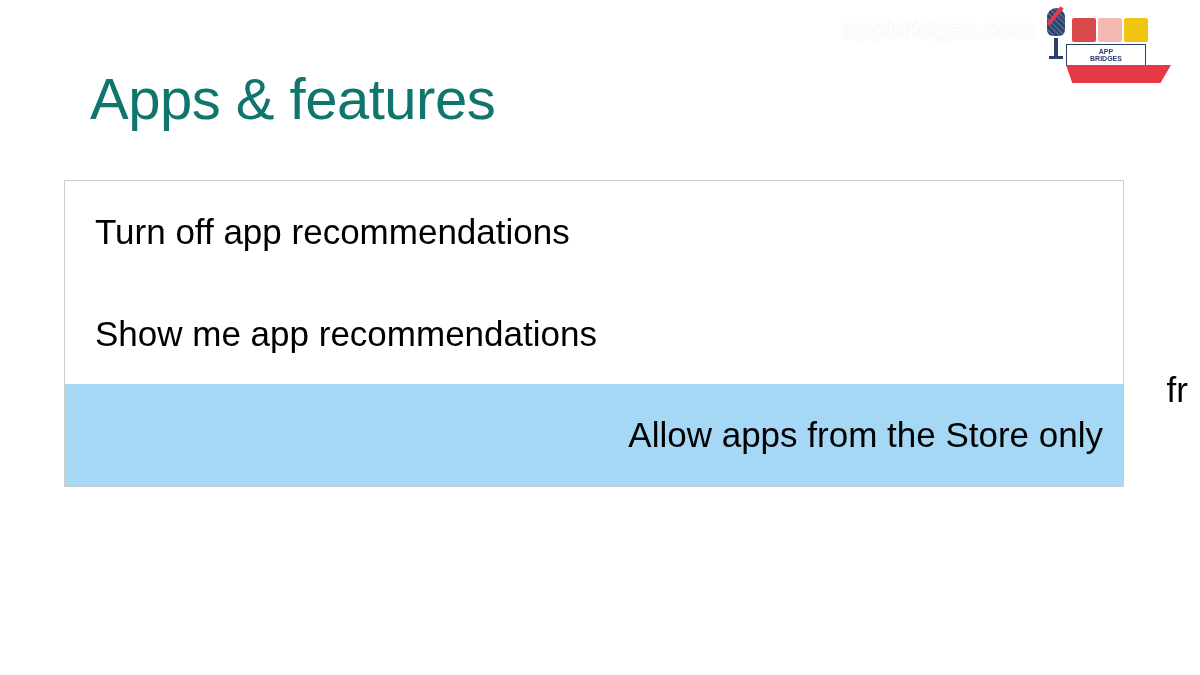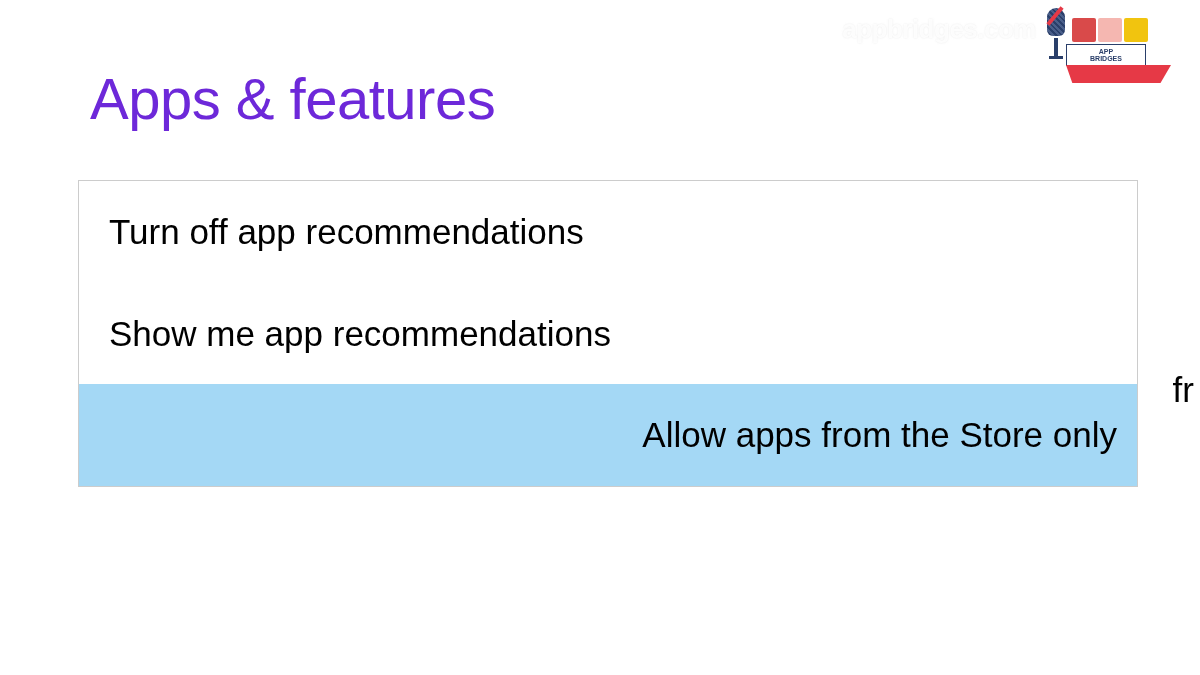--- a/index.html
+++ b/index.html
@@ -11,47 +11,47 @@
       width: 1200px;
       height: 675px;
       background: #ffffff;
       font-family: "Segoe UI", -apple-system, sans-serif;
       position: relative;
       overflow: hidden;
     }
     .page-title {
       font-size: 58px;
       font-weight: 300;
-      color: #6d28d9;
+      color: #0f766e;
       padding: 65px 0 0 90px;
       letter-spacing: -0.5px;
     }
     .dropdown-list {
       position: absolute;
       top: 180px;
-      left: 78px;
+      left: 64px;
       width: 1060px;
       border: 1px solid #cccccc;
       background: #ffffff;
     }
     .dropdown-item {
       font-size: 35px;
       font-weight: 400;
       color: #000000;
       padding: 28px 20px 28px 30px;
       cursor: pointer;
       line-height: 1.3;
     }
     .dropdown-item.selected {
       background: #a4d8f5;
       text-align: right;
     }
     .cutoff-text {
       position: absolute;
-      right: 6px;
+      right: 12px;
       top: 370px;
       font-size: 35px;
       color: #000000;
     }
     .watermark {
       position: absolute;
       top: 8px;
       right: 18px;
       display: flex;
       align-items: flex-start;

